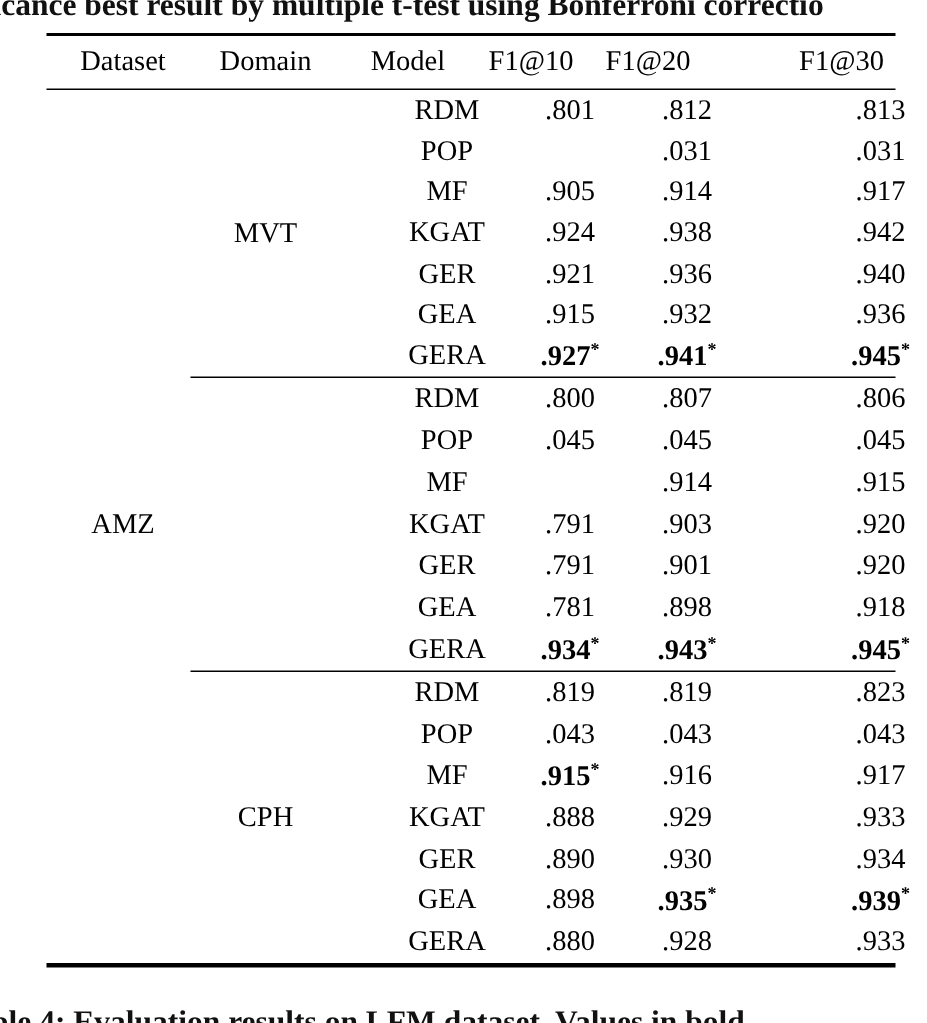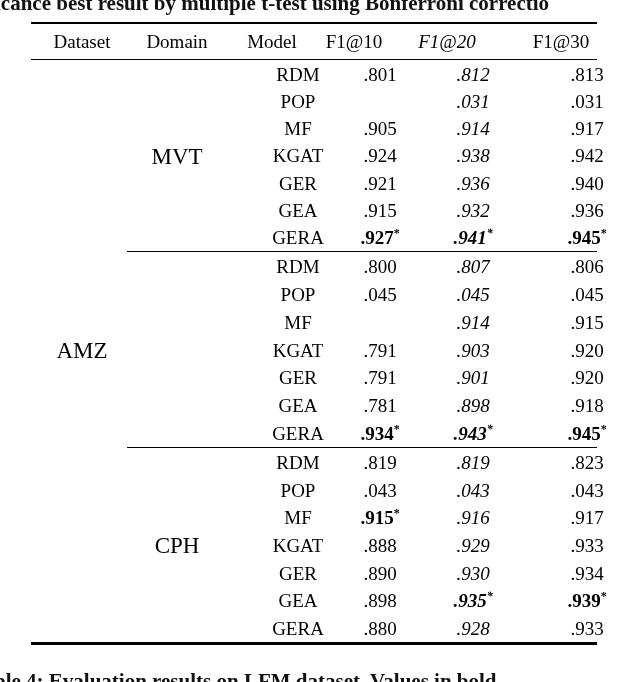--- a/index.html
+++ b/index.html
@@ -22,24 +22,24 @@
   .block-1 { top:60px;  height:191px; }
   .block-2 { top:252px; height:195px; }
   .block-3 { top:448px; height:194px; }
   .row { position:relative; flex:1 1 0;margin-left:26px; }
   .c { position:absolute; top:50%; transform:translateY(-50%);
        text-align:center; font-size:19px; line-height:1; }
   .col-dataset { left:37px;  width:90px; }
   .col-domain  { left:132px; width:90px; }
   .col-model   { left:227px; width:90px; }
   .col-f10     { left:309px; width:90px; }
-  .col-f20     { left:402px; width:90px;font-style:italic; }
+  .col-f20     { left:387px; width:90px; }
   .col-f30     { left:516px; width:90px; }
   .side-label { position:absolute; top:50%; transform:translateY(-50%);
-                text-align:center; font-size:23px; line-height:1; }
+                text-align:center; font-size:19px; line-height:1; }
   .em { font-weight:bold; }
   .em sup { font-size:12px; font-weight:bold; }
 </style>
 </head>
 <body>
 
 <div class="page">
 
   <div class="caption caption-top">ficance best result by multiple t-test using Bonferroni correctio</div>
 

